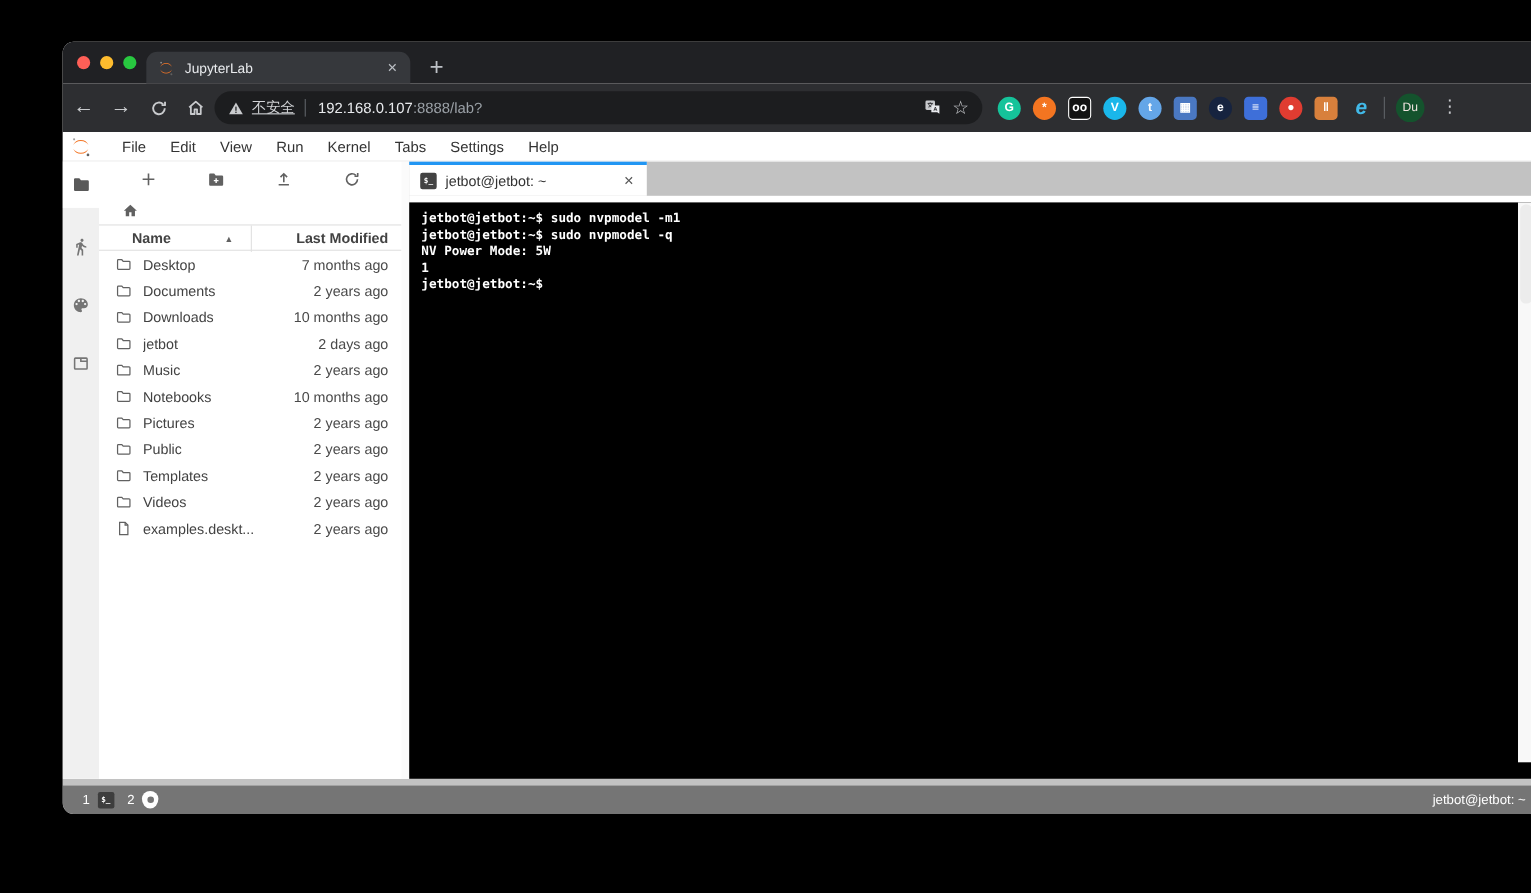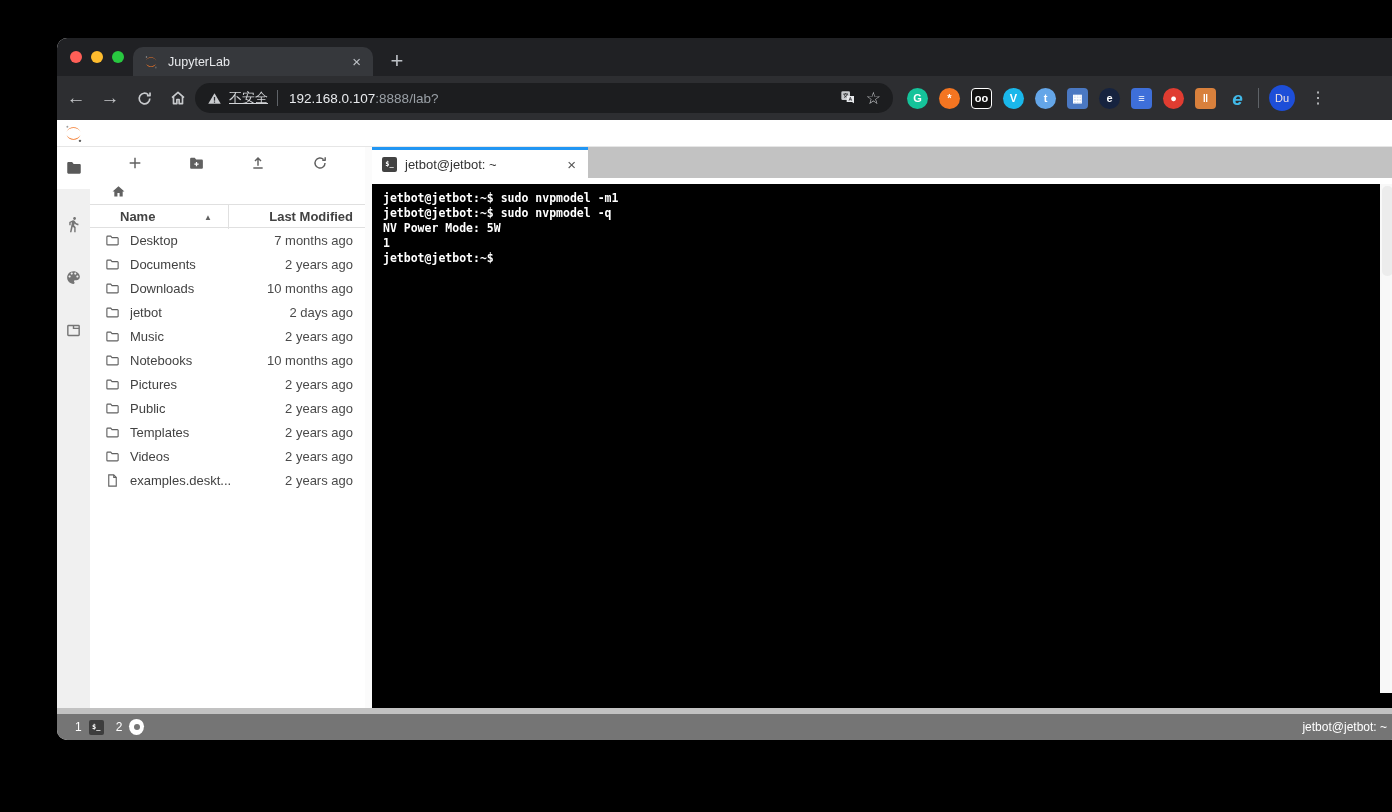--- a/index.html
+++ b/index.html
@@ -33,21 +33,21 @@
   .upath { color:#9aa0a6; font-size:13.5px; white-space:nowrap; flex:1; }
   .obicon { display:flex; align-items:center; margin-left:10px; color:#c8cacd; }
   .star { font-size:17px; color:#c8cacd; }
 
   .extrow { position:absolute; left:850px; top:0; height:44px; display:flex; align-items:center; gap:11px; }
   .ext { width:21px; height:21px; display:flex; align-items:center; justify-content:center;
          color:#fff; font-size:11px; font-weight:bold; flex:none; line-height:1; }
   .ext.circle { border-radius:50%; } .ext.square { border-radius:4px; } .ext.plain { border-radius:0; font-size:19px; font-style:italic; }
   .tooldiv { position:absolute; left:1201px; top:12px; width:1px; height:20px; background:#5f6368; }
   .avatar { position:absolute; left:1212px; top:9px; width:26px; height:26px; border-radius:50%;
-            background:#1d4ed8; color:#f1e4e0; font-size:11px; display:flex; align-items:center; justify-content:center; }
+            background:#14532d; color:#f1e4e0; font-size:11px; display:flex; align-items:center; justify-content:center; }
   .kebab { position:absolute; left:1249px; top:10px; color:#c8cacd; font-size:16px; width:24px; text-align:center; line-height:24px; }
 
   
   .jmenubar { height:27px; background:#fff; border-bottom:1px solid #e6e6e6;
               display:flex; align-items:center; }
   .jlogo { width:21px; height:21px; margin:0 16px 0 6px; flex:none; }
   .jmenu { font-size:13.5px; color:#333; padding:0 11px; white-space:nowrap; }
 
   
   .jbody { position:relative; height:561px; background:#fff; }
@@ -185,20 +185,30 @@
     <div class="kebab">⋮</div>
   </div>
 
   <div class="jmenubar">
     <svg class="jlogo" viewBox="0 0 24 24">
       <path d="M4 10.2a8.6 8.6 0 0 1 16 0c-1.5-2.6-4.4-4.4-8-4.4s-6.5 1.8-8 4.4z" fill="#f37626"></path>
       <path d="M4 13.8a8.6 8.6 0 0 0 16 0c-1.5 2.6-4.4 4.4-8 4.4s-6.5-1.8-8-4.4z" fill="#f37626"></path>
       <circle cx="5" cy="4.2" r="1.1" fill="#9e9e9e"></circle>
         <circle cx="19.4" cy="20.4" r="1.4" fill="#616161"></circle>
     </svg>
+    <div id="menuItems" style="display:flex">
+        <span class="jmenu">File</span>
+        <span class="jmenu">Edit</span>
+        <span class="jmenu">View</span>
+        <span class="jmenu">Run</span>
+        <span class="jmenu">Kernel</span>
+        <span class="jmenu">Tabs</span>
+        <span class="jmenu">Settings</span>
+        <span class="jmenu">Help</span>
+      </div>
   </div>
 
   <div class="jbody">
 
     <div class="sidestrip">
       <div class="side-active"></div>
       <div class="sicon" style="top:12px">
         <svg width="18" height="18" viewBox="0 0 24 24" fill="#595959">
             <path d="M3 5.5A1.5 1.5 0 0 1 4.5 4h5l2 2.5h8A1.5 1.5 0 0 1 21 8v10a1.5 1.5 0 0 1-1.5 1.5h-15A1.5 1.5 0 0 1 3 18z"></path>
           </svg>

